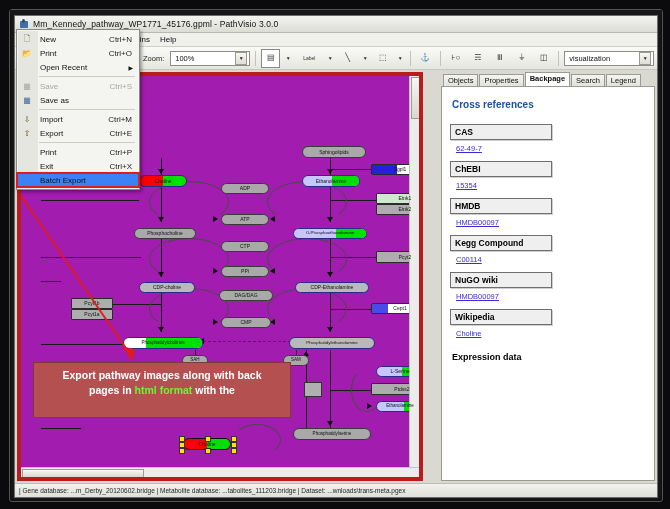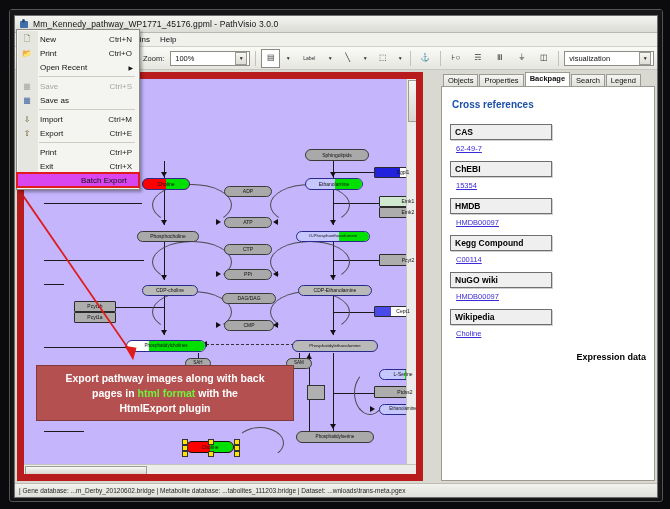--- a/index.html
+++ b/index.html
@@ -39,53 +39,53 @@
   .tsep{width:1px;height:15px;background:#c2c2ba;margin:0 2px;}
   .zoomlabel{font-size:7.5px;color:#222;margin:0 3px 0 6px;}
   .combo{height:13px;background:#fff;border:1px solid #8e8e86;display:flex;align-items:center;
          justify-content:space-between;padding:0 2px 0 4px;font-size:7.5px;color:#111;}
   .combo .arw{width:10px;height:11px;background:linear-gradient(#f6f6f2,#dedeD6);border:1px solid #9a9a92;
               display:flex;align-items:center;justify-content:center;font-size:5px;color:#222;}
   .icoglyph{font-size:8px;line-height:1;}
 
   
   .bodyrow{flex:1 1 auto;display:flex;min-height:0;background:#d9d9d2;}
-  .canvaswrap{flex:1 1 auto;position:relative;background:#c4b5fd;border:7px solid #b91c1c;margin:2px 16px 2px 2px;overflow:hidden;}
+  .canvaswrap{flex:1 1 auto;position:relative;background:#a21caf;border:4px solid #b91c1c;margin:2px 16px 2px 2px;overflow:hidden;}
   .rightpanel{width:214px;flex:0 0 auto;display:flex;flex-direction:column;margin:2px 2px 2px 2px;}
 
   
   .tabs{display:flex;align-items:flex-end;height:14px;padding-left:2px;gap:1px;}
   .tab{font-size:7.5px;color:#111;background:linear-gradient(#f4f4f0,#e2e2dc);border:1px solid #9b9b93;
        border-bottom:none;padding:1px 4px;line-height:10px;position:relative;top:1px;}
   .tab.sel{background:#fff;padding-bottom:2px;top:0;font-weight:bold;}
   .panelbody{flex:1 1 auto;background:#fff;border:1px solid #9b9b93;overflow:hidden;position:relative;padding:6px 8px;}
   .xrefs-title{color:#1b4fa8;font-size:10px;font-weight:bold;margin:6px 0 14px 2px;}
   .xbox{width:92px;border:1px solid #6f6f6f;background:#efefef;font-size:8.5px;font-weight:bold;color:#000;
         padding:2px 4px;margin-top:8px;box-shadow:1px 1px 0 #cfcfcf;}
   .xval{font-size:7.5px;margin:4px 0 0 6px;color:#3a2bd8;text-decoration:underline;}
   .xval.plain{color:#111;text-decoration:none;}
-  .expr{font-size:9px;font-weight:bold;color:#000;margin:14px 0 0 2px;text-align:right;}
+  .expr{font-size:9px;font-weight:bold;color:#000;margin:14px 0 0 2px;}
 
   
   .statusbar{height:13px;background:linear-gradient(#f2f2ee,#e0e0d9);border-top:1px solid #bdbdb5;
              display:flex;align-items:center;padding-left:4px;flex:0 0 auto;}
   .statusbar span{font-size:6.5px;color:#222;white-space:nowrap;}
 
   
   .filemenu{position:absolute;left:1px;top:13px;width:122px;background:#f4f4f0;border:1px solid #8b8b84;
             box-shadow:2px 2px 3px rgba(0,0,0,.35);z-index:50;padding:2px 0;}
   .filemenu .gutter{position:absolute;left:1px;top:1px;bottom:1px;width:20px;background:#e6e6e0;}
   .fm-row{position:relative;height:14px;display:flex;align-items:center;font-size:8px;color:#111;}
   .fm-row .ic{width:20px;text-align:center;font-size:8px;color:#6a5a2a;z-index:2;}
   .fm-row .lbl{flex:1 1 auto;padding-left:3px;z-index:2;}
   .fm-row .acc{padding-right:7px;color:#222;font-size:8px;z-index:2;}
   .fm-row.dis .lbl,.fm-row.dis .acc,.fm-row.dis .ic{color:#a6a6a0;}
   .fm-row .sub{padding-right:6px;font-size:6px;z-index:2;}
   .fm-sep{height:1px;background:#cdcdc6;margin:2px 4px 2px 22px;}
-  .fm-row.boxed{outline:2px solid #e01b1b;outline-offset:-1px;background:#d946ef;padding-left:41px;}
+  .fm-row.boxed{outline:2px solid #e01b1b;outline-offset:-1px;background:#3b82f6;}
 
   
   .node{position:absolute;box-sizing:border-box;display:flex;align-items:center;justify-content:center;
         font-size:5px;color:#111;text-align:center;line-height:1;overflow:hidden;white-space:nowrap;}
   .metab{border:1.2px solid #2a2a8c;border-radius:9px;background:#b9b9b9;}
   .grey{border:1.2px solid #3a3a3a;border-radius:9px;background:#a9a9a9;}
   .gene{border:1.4px solid #2b2b2b;background:#b0b0b0;border-radius:1px;font-size:5px;}
   .half{position:absolute;top:0;bottom:0;}
   .lbl-ov{position:relative;z-index:3;}
 
@@ -443,21 +443,20 @@
           <svg class="redarrow" style="left:0;top:0;width:100%;height:100%;pointer-events:none;" viewBox="0 0 460 410" preserveAspectRatio="none">
             <line x1="-2" y1="120" x2="128" y2="287" stroke="#e01b1b" stroke-width="2"></line>
             <polygon points="128,292 118,277 132,279" fill="#e01b1b"></polygon>
           </svg>
 
           <div class="annot" style="left:12px;top:286px;width:258px;height:56px;">
             <div>Export pathway images along with back</div>
             <div>
               <span>pages in </span><span class="hl">html format</span><span> with the</span>
             </div>
-            <div>HtmlExport plugin</div>
           </div>
 
           <div class="scroll-v">
             <div class="thumb" style="left:1px;top:1px;width:7px;height:40px;"></div>
           </div>
           <div class="scroll-h">
             <div class="thumb" style="left:1px;top:1px;height:7px;width:120px;"></div>
           </div>
         </div>
 

